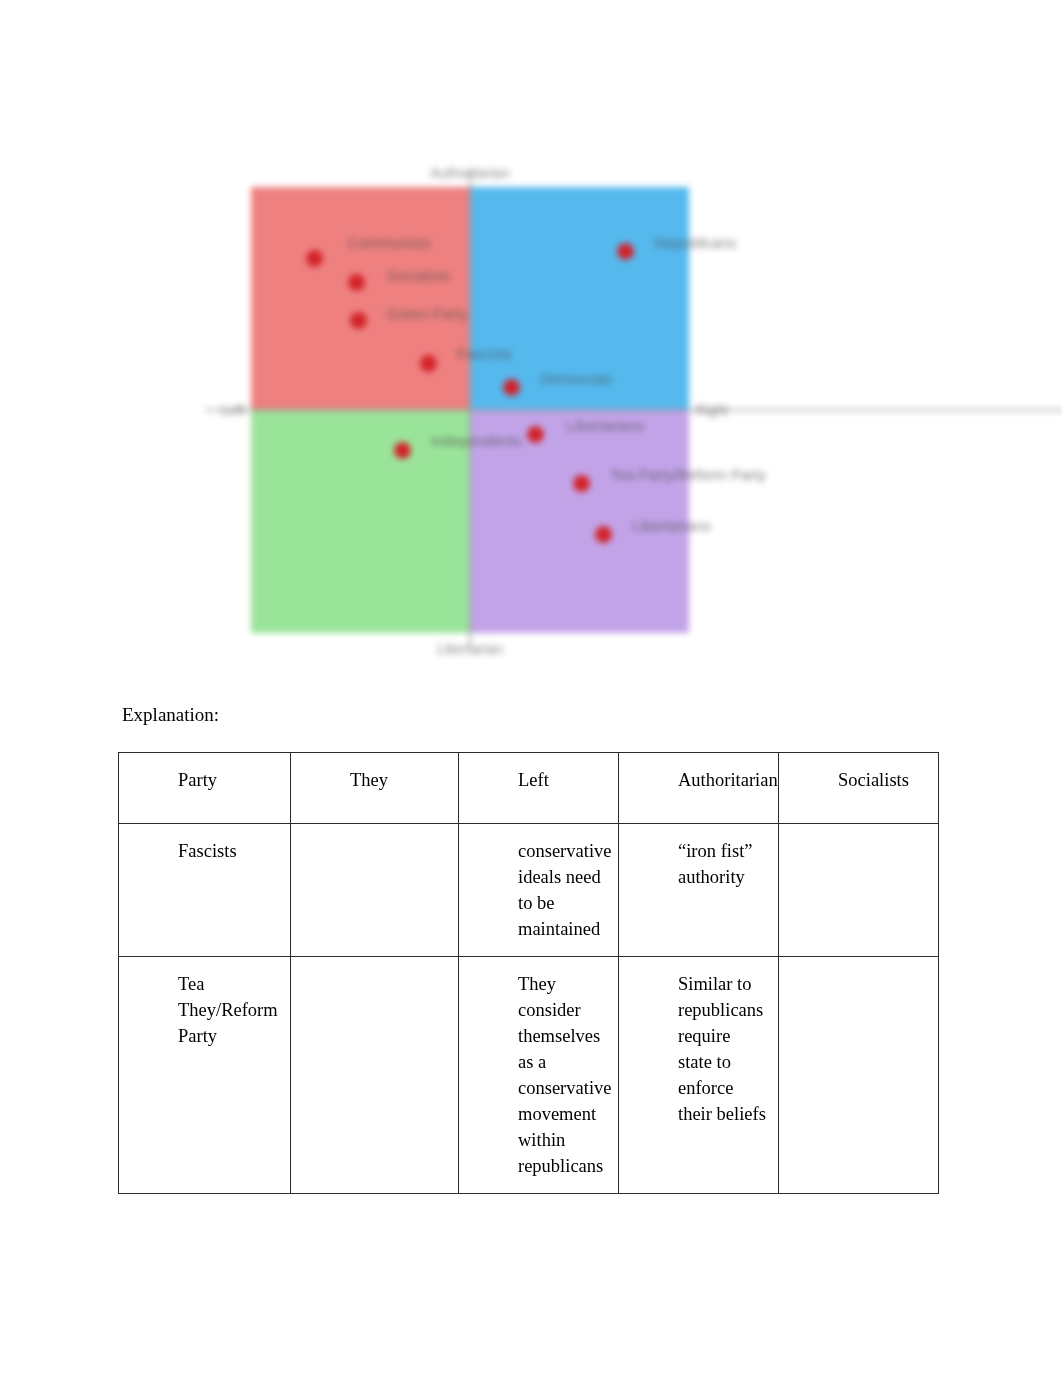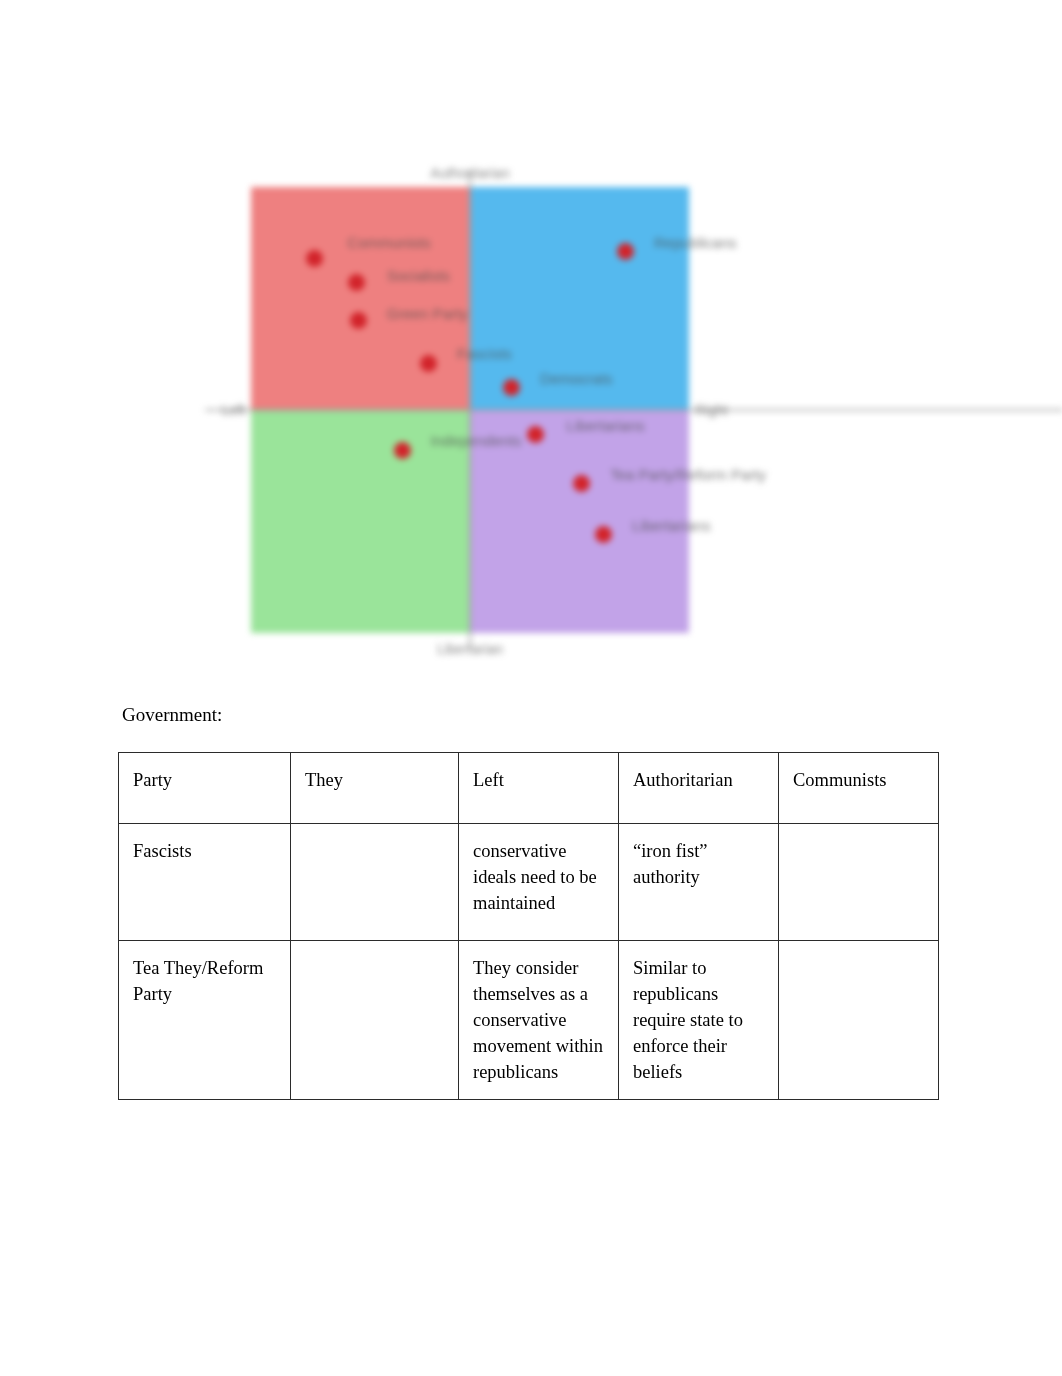--- a/index.html
+++ b/index.html
@@ -140,21 +140,21 @@
   table.matrix col.c2 { width: 160px; }
   table.matrix col.c3 { width: 160px; }
   table.matrix col.c4 { width: 160px; }
 
   tr.hdr td { height: 26px; padding-bottom: 30px; }
   tr.r-fascists td      { height: 88px; }
   tr.r-communists td    { height: 60px; }
   tr.r-socialists td    { height: 86px; }
   tr.r-tea td           { height: 120px; }
 
-  .cell-text { display: block; }
+  .cell-text { display: block; margin-left: 45px; }
 </style>
 </head>
 <body>
 
 <div class="page">
 
   <div class="figure-wrap">
     <div class="compass" id="compass">
       <div class="quad tl"></div>
       <div class="quad tr"></div>
@@ -187,21 +187,21 @@
           <div class="pt" style="left: 34.5%; top: 59%; background: rgb(210, 35, 42);"></div>
           <div class="pt-label" style="left: 41%; top: 55%;">Independents</div>
           <div class="pt" style="left: 75.5%; top: 66.5%; background: rgb(210, 35, 42);"></div>
           <div class="pt-label" style="left: 82%; top: 62.5%;">Tea Party/Reform Party</div>
           <div class="pt" style="left: 80.5%; top: 78%; background: rgb(210, 35, 42);"></div>
           <div class="pt-label" style="left: 87%; top: 74%;">Libertarians</div>
         </div>
     </div>
   </div>
 
-  <div class="explanation">Government:</div>
+  <div class="explanation">Explanation:</div>
 
   <div class="tbl-wrap">
     <table class="matrix">
       <colgroup>
         <col class="c0">
           <col class="c1">
           <col class="c2">
           <col class="c3">
           <col class="c4">
       </colgroup>
@@ -213,21 +213,21 @@
             <td>
               <span class="cell-text">They</span>
             </td>
             <td>
               <span class="cell-text">Left</span>
             </td>
             <td>
               <span class="cell-text">Authoritarian</span>
             </td>
             <td>
-              <span class="cell-text">Communists</span>
+              <span class="cell-text">Socialists</span>
             </td>
           </tr>
           <tr class="r-fascists">
             <td>
               <span class="cell-text">Fascists</span>
             </td>
             <td>
               <span class="cell-text"></span>
             </td>
             <td>

